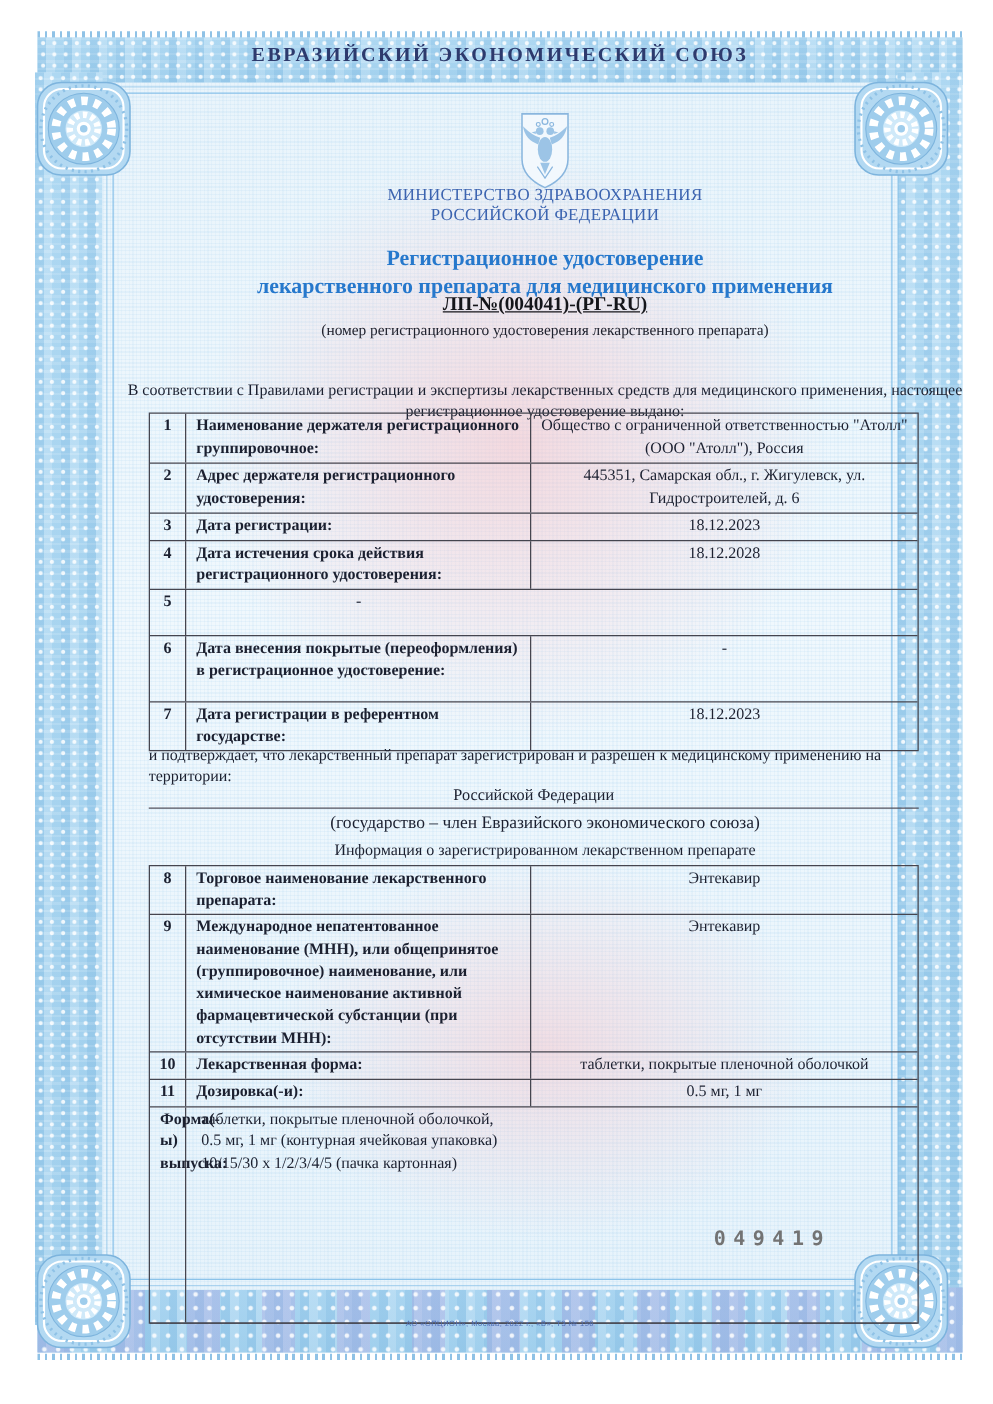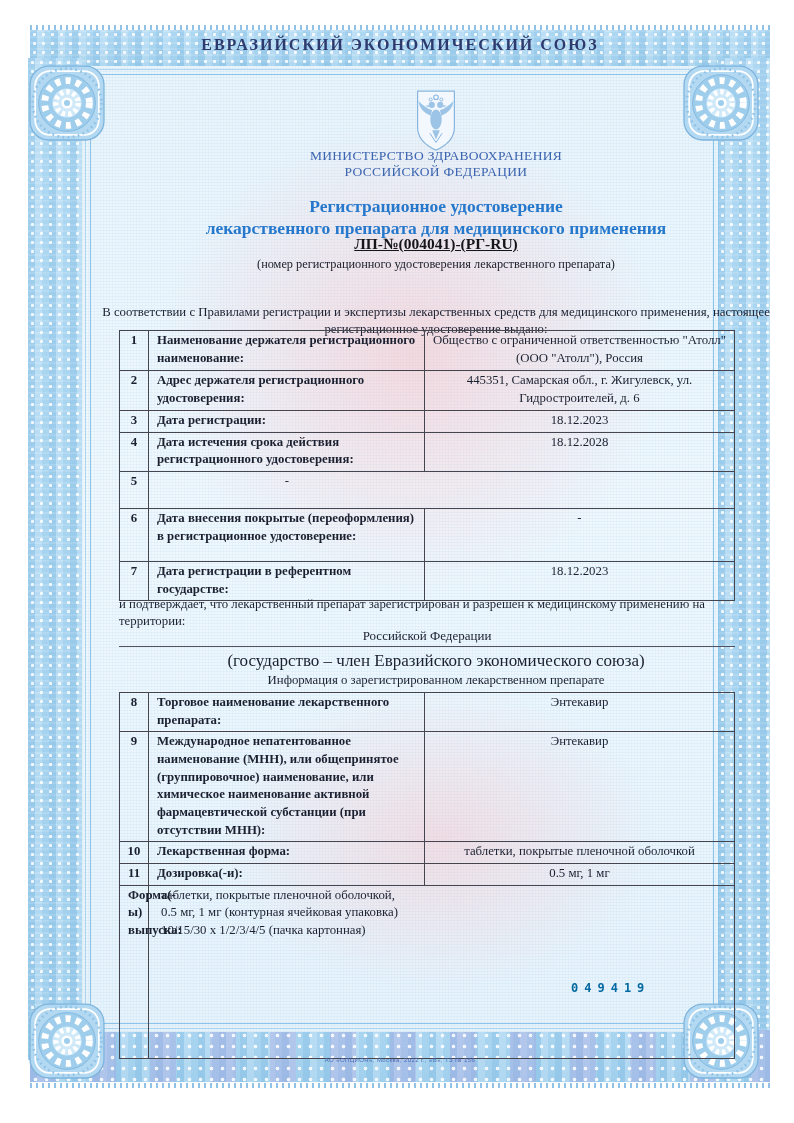--- a/index.html
+++ b/index.html
@@ -66,25 +66,25 @@
   .trow:last-child{border-bottom:none;}
   .t2 .trow:last-child{border-bottom:1px solid #45454f;margin-bottom:-1px;}
   .cell{padding:1px 6px 2px 6px;font-size:12.8px;line-height:1.38;box-sizing:border-box;}
   .cell.num{font-weight:bold;text-align:center;border-right:1px solid #45454f;padding-left:2px;padding-right:2px;}
   .cell.lab{font-weight:bold;border-right:1px solid #45454f;padding-left:8px;}
   .cell.val{text-align:center;}
   .cell.val.left{text-align:left;padding-left:12px;padding-right:14px;}
   
   .confirm{top:530px;text-align:left;padding:0 32px 0 19px;box-sizing:border-box;font-size:12.8px;line-height:1.3;}
   .territory{top:562px;left:19px;width:616px;font-size:13px;border-bottom:1px solid #52525e;padding-bottom:2px;}
-  .territory-caption{top:585px;font-size:17px;}
+  .territory-caption{top:585px;font-size:14px;}
   .info-heading{top:607px;font-size:12.8px;}
   
   .serial{left:571px;top:981px;font-family:"DejaVu Sans Mono",monospace;
-    font-size:12px;font-weight:bold;letter-spacing:6px;color:#0369a1;}
+    font-size:16px;font-weight:bold;letter-spacing:6px;color:#737373;}
   .microtext{left:30px;top:1057px;width:740px;text-align:center;
     font-size:6px;color:#4f6eb5;letter-spacing:.4px;font-family:"Liberation Sans",sans-serif;}
 </style>
 </head>
 <body>
 
 <div class="abs band band-top"></div>
 <div class="abs band band-left"></div>
 <div class="abs band band-right"></div>
 <div class="abs band band-bottom"></div>
@@ -154,21 +154,21 @@
     <div>лекарственного препарата для медицинского применения</div>
   </div>
 
   <div class="c-abs doc-number">ЛП-№(004041)-(РГ-RU)</div>
   <div class="c-abs doc-number-caption">(номер регистрационного удостоверения лекарственного препарата)</div>
   <div class="c-abs intro">В соответствии с Правилами регистрации и экспертизы лекарственных средств для медицинского применения, настоящее регистрационное удостоверение выдано:</div>
 
   <div class="rtable t1">
     <div class="trow" style="min-height:39px">
       <div class="cell num">1</div>
-      <div class="cell lab">Наименование держателя регистрационного наименование:</div>
+      <div class="cell lab">Наименование держателя регистрационного группировочное:</div>
       <div class="cell val">Общество с ограниченной ответственностью "Атолл" (ООО "Атолл"), Россия</div>
     </div>
     <div class="trow" style="min-height:39px">
       <div class="cell num">2</div>
       <div class="cell lab">Адрес держателя регистрационного удостоверения:</div>
       <div class="cell val">445351, Самарская обл., г. Жигулевск, ул. Гидростроителей, д. 6</div>
     </div>
     <div class="trow" style="min-height:19px">
       <div class="cell num">3</div>
       <div class="cell lab">Дата регистрации:</div>

